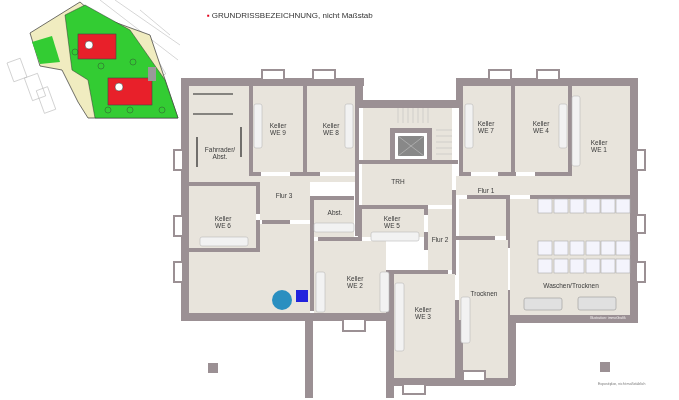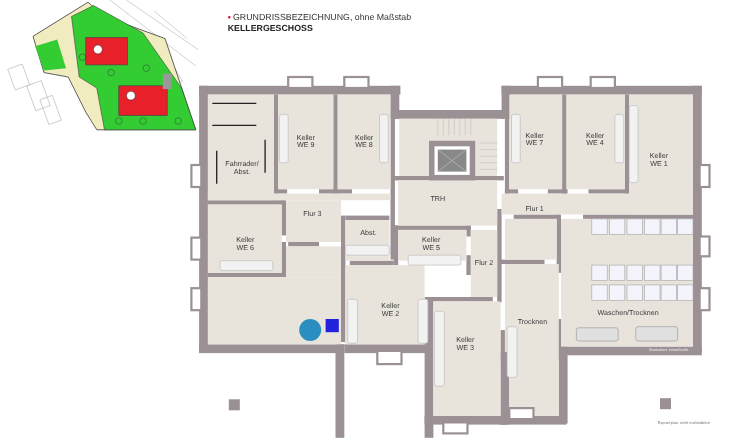--- a/index.html
+++ b/index.html
@@ -41,22 +41,21 @@
         <circle cx="101" cy="66" r="3"></circle>
         <circle cx="133" cy="62" r="3"></circle>
       <circle cx="108" cy="110" r="3"></circle>
         <circle cx="130" cy="110" r="3"></circle>
         <circle cx="162" cy="110" r="3"></circle>
     </g>
   </svg>
 </div>
 
 <div class="abs title">
-  <div><span class="dot">▪</span><span>GRUNDRISSBEZEICHNUNG, ohne Maßstab</span></div>
-  <div class="sub">KELLERGESCHOSS</div>
+  <div><span class="dot">▪</span><span>GRUNDRISSBEZEICHNUNG, nicht Maßstab</span></div>
 </div>
 
 <div class="abs plan">
 <svg width="679" height="400" viewBox="0 0 679 400">
   <g fill="#9b9094">
 
     <rect x="181" y="78" width="183" height="8"></rect>
     <rect x="355" y="100" width="103" height="8"></rect>
     <rect x="456" y="78" width="182" height="8"></rect>
     <rect x="181" y="78" width="8" height="242"></rect>

